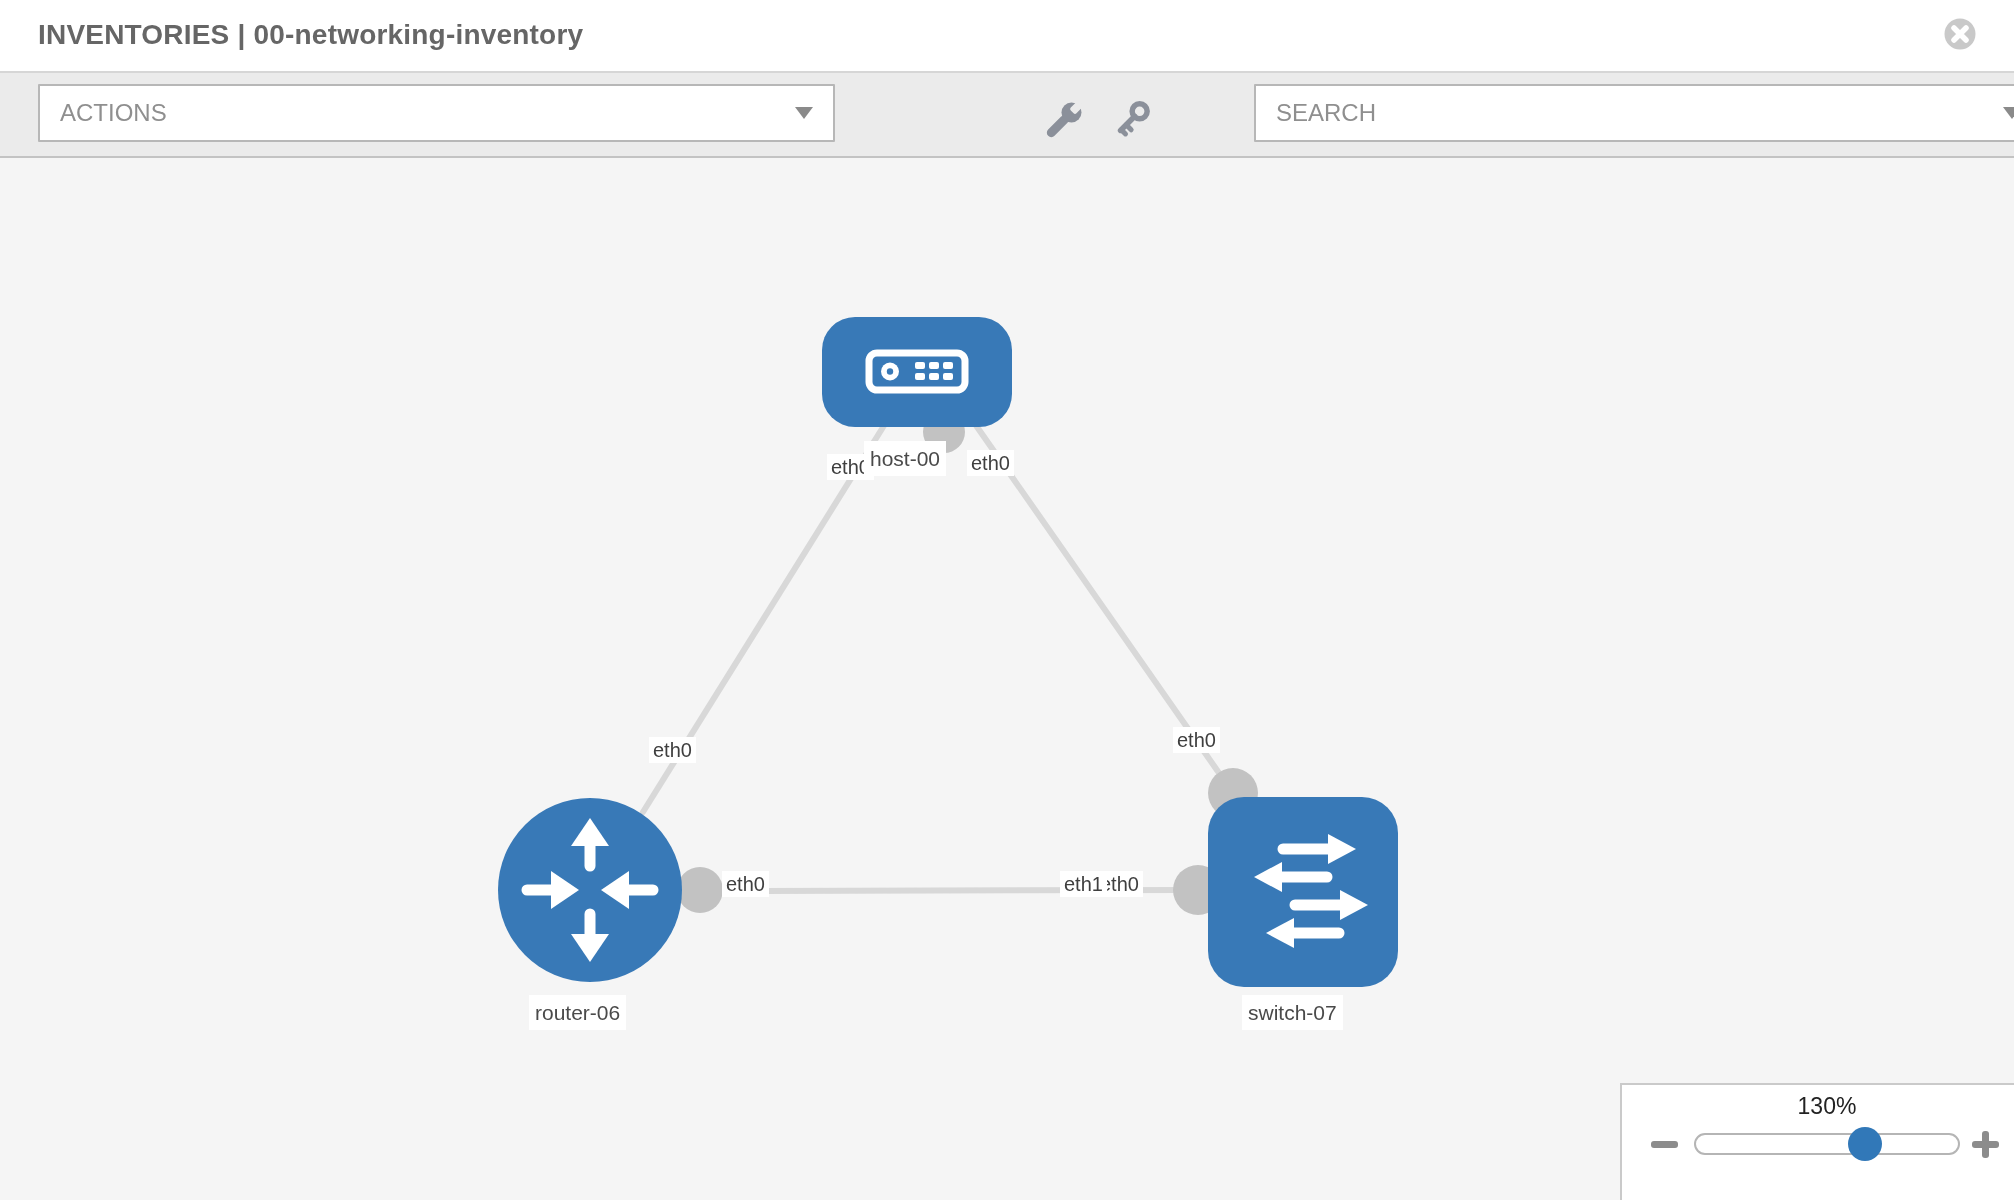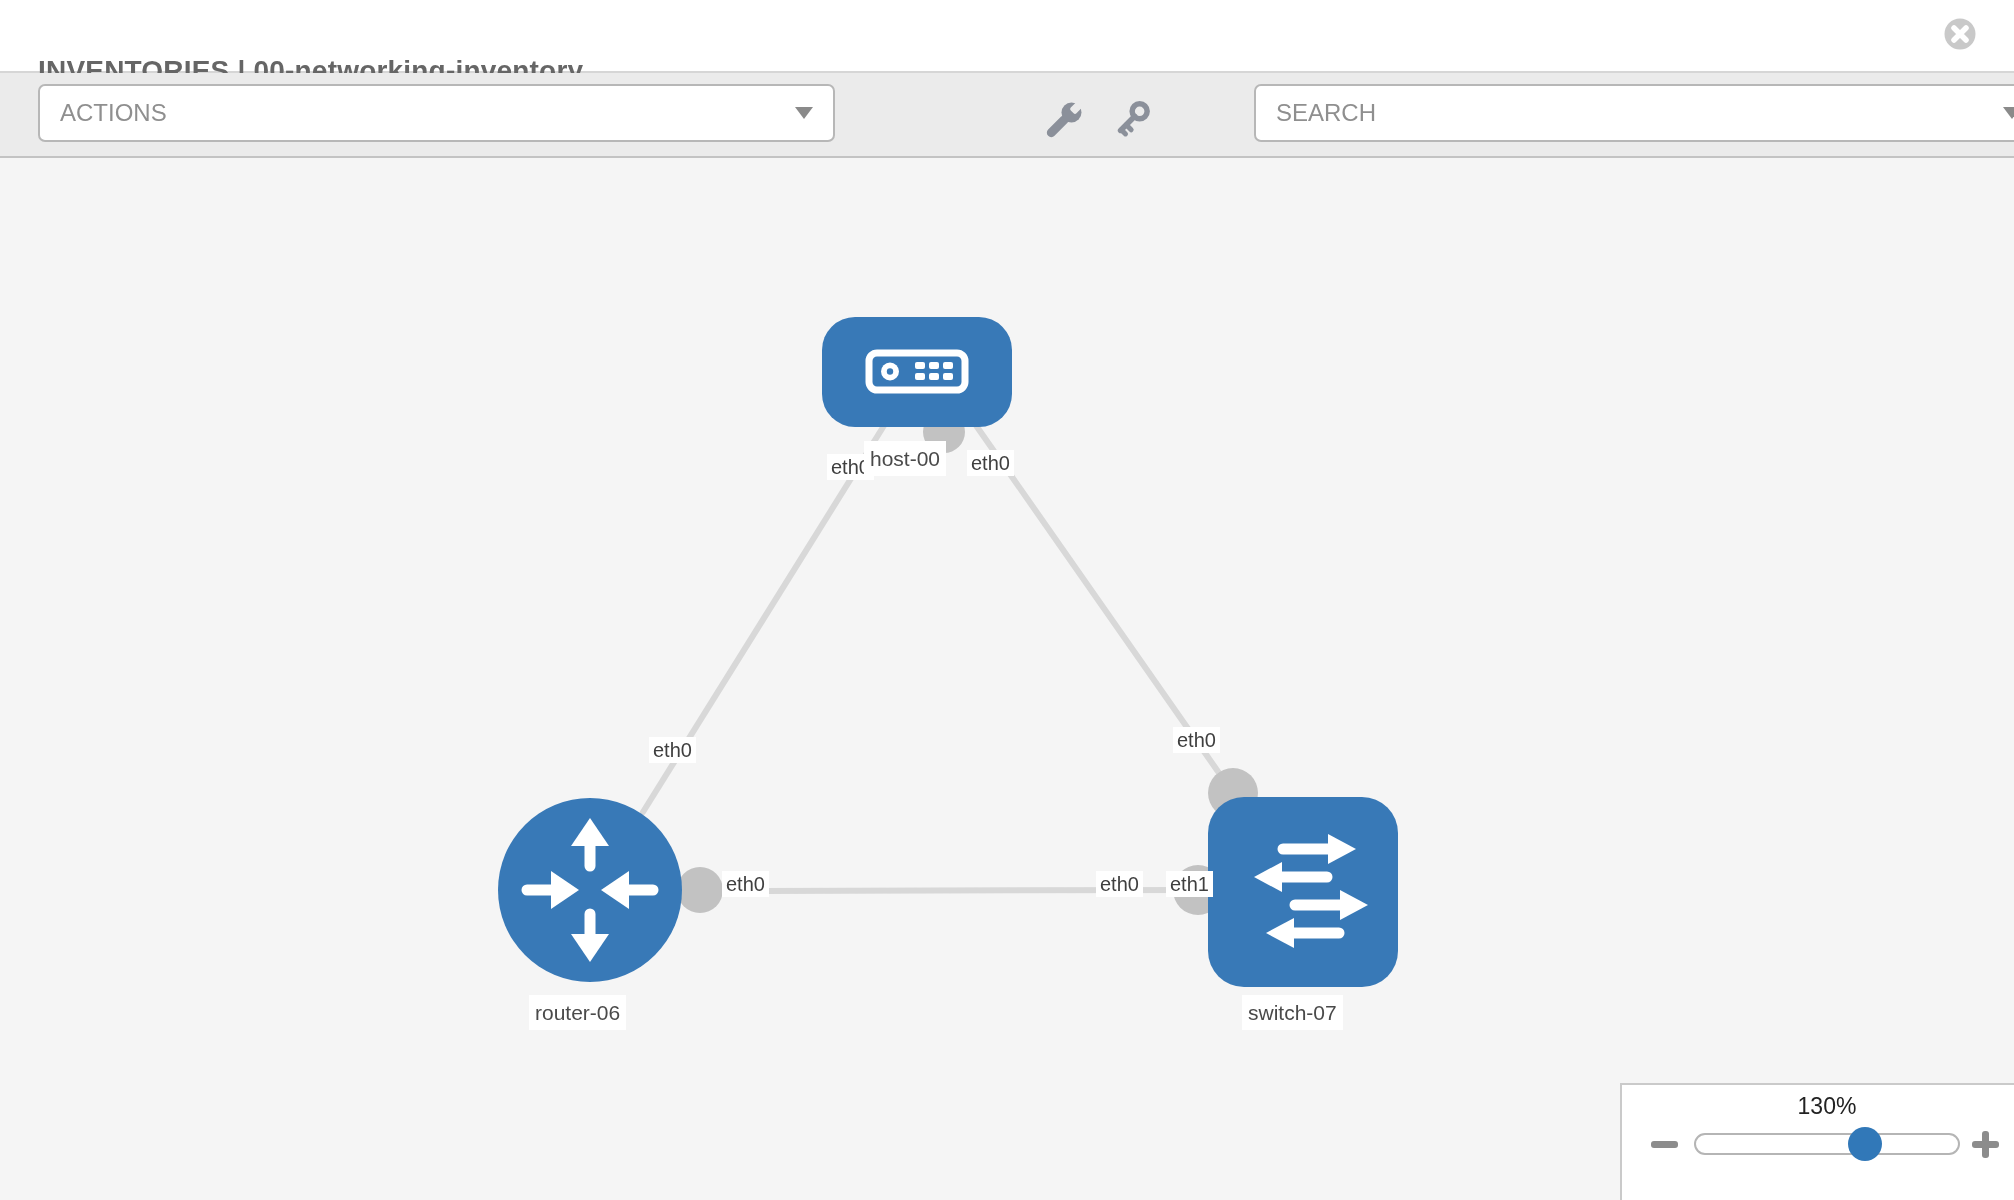--- a/index.html
+++ b/index.html
@@ -3,27 +3,27 @@
 <meta charset="utf-8">
 <style>
   html,body{margin:0;padding:0;}
   .screen{
     position:relative;width:2014px;height:1200px;overflow:hidden;background:#ffffff;
     font-family:"Liberation Sans","DejaVu Sans",sans-serif;
   }
   
   .app-header{position:absolute;top:0;left:0;width:2014px;height:71px;background:#ffffff;
     border-bottom:2px solid #d6d6d6;z-index:5;}
-  .app-title{position:absolute;left:38px;top:19px;font-size:28px;font-weight:bold;color:#666666;letter-spacing:.2px;margin-top:36px;}
+  .app-title{position:absolute;left:38px;top:19px;font-size:28px;font-weight:bold;color:#666666;letter-spacing:.2px;}
   .close-btn{position:absolute;left:1938px;top:12px;width:44px;height:44px;cursor:pointer;background:none;border:none;padding:0;}
   
   .toolbar{position:absolute;top:73px;left:0;width:2014px;height:83px;background:#ebebeb;
     border-bottom:2px solid #c3c3c3;z-index:5;}
   .select-box{position:absolute;top:11px;height:58px;background:#ffffff;border:2px solid #b7b7b7;
-    border-radius:7px;box-sizing:border-box;display:flex;align-items:center;padding:0 20px;
+    border-radius:1px;box-sizing:border-box;display:flex;align-items:center;padding:0 20px;
     color:#8f8f8f;font-size:24px;cursor:pointer;}
   .select-actions{left:38px;width:797px;}
   .select-search{left:1254px;width:789px;}
   .caret{position:absolute;right:20px;top:50%;margin-top:-6px;width:0;height:0;
     border-left:9px solid transparent;border-right:9px solid transparent;border-top:12px solid #8a8a8a;}
   .icon-btn{position:absolute;width:48px;height:48px;background:none;border:none;padding:0;cursor:pointer;}
   .icon-wrench{left:1039px;top:22px;}
   .icon-key{left:1111px;top:23px;}
   
   .canvas{position:absolute;top:158px;left:0;width:2014px;height:1042px;background:#f5f5f5;z-index:1;}
@@ -112,21 +112,21 @@
     </svg>
   </div>
 
   <div class="chip" style="left:827px;top:454px;">eth0</div>
   <div class="chip node-label" style="left:864px;top:441px;">host-00</div>
   <div class="chip" style="left:967px;top:450px;">eth0</div>
   <div class="chip" style="left:649px;top:737px;">eth0</div>
   <div class="chip" style="left:1173px;top:727px;">eth0</div>
   <div class="chip" style="left:722px;top:871px;">eth0</div>
   <div class="chip" style="left:1096px;top:871px;">eth0</div>
-  <div class="chip" style="left:1166px;top:871px;">eth1</div>
+  <div class="chip" style="left:1060px;top:871px;">eth1</div>
   <div class="chip node-label" style="left:529px;top:995px;">router-06</div>
   <div class="chip node-label" style="left:1242px;top:995px;">switch-07</div>
 
   <div class="app-header">
     <div class="app-title">INVENTORIES | 00-networking-inventory</div>
     <button class="close-btn">
       <svg width="44" height="44" viewBox="0 0 44 44">
         <circle cx="22" cy="22" r="15.5" fill="#c9c9c9"></circle>
         <path d="M16 16 L28 28 M28 16 L16 28" stroke="#ffffff" stroke-width="5.5" stroke-linecap="round" fill="none"></path>
       </svg>

